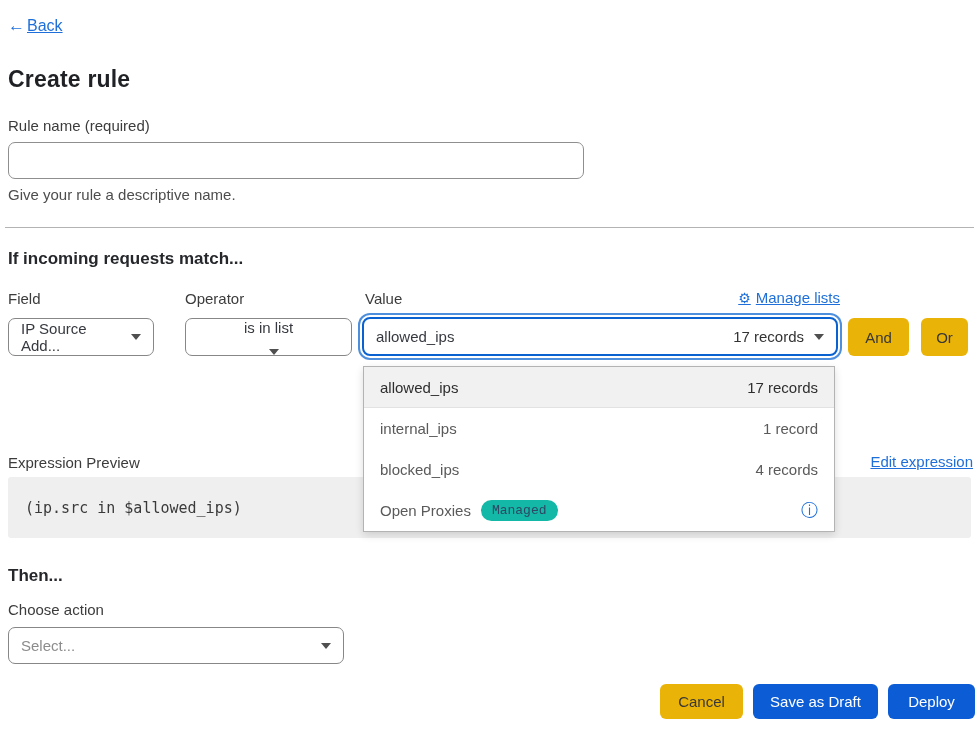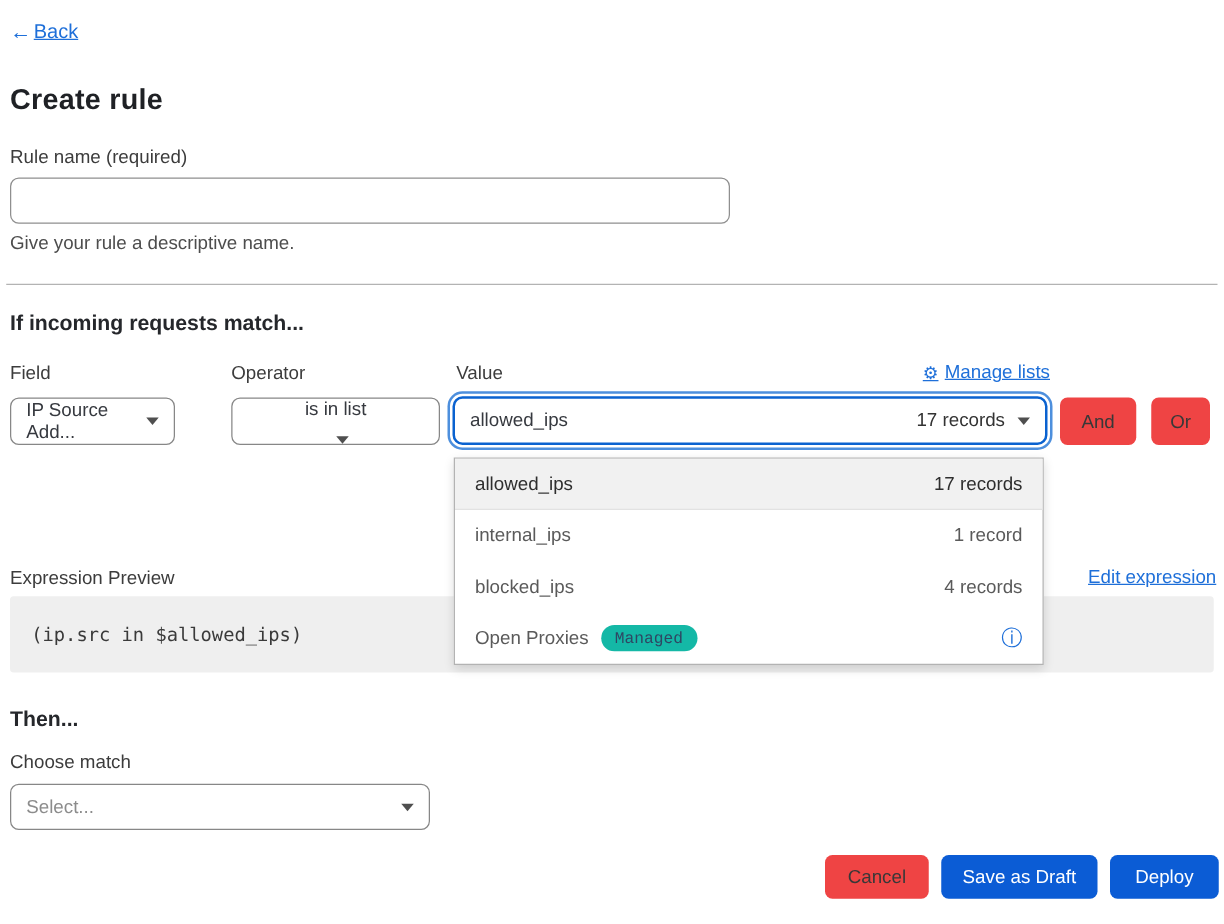--- a/index.html
+++ b/index.html
@@ -61,21 +61,21 @@
     border-top: 6px solid #4f4f4f; margin-left: 10px; flex: 0 0 auto;
   }
   .value-select {
     border: 2px solid #0a62d0;
     border-radius: 8px;
     box-shadow: 0 0 0 2px #ffffff, 0 0 0 4px #4d8fdd;
   }
   .value-select .records { color: #333; margin-left: auto; }
 
   .gray-btn {
-    background: #ef4444; border: none; border-radius: 6px;
+    background: #eab308; border: none; border-radius: 6px;
     font-size: 15px; color: #383838; cursor: pointer;
     display: flex; align-items: center; justify-content: center;
     font-family: "Liberation Sans", sans-serif;
     text-align: right;
   }
   .blue-btn {
     background: #0b5cd5; border: none; border-radius: 6px;
     font-size: 15px; color: #ffffff; cursor: pointer;
     display: flex; align-items: center; justify-content: center;
     font-family: "Liberation Sans", sans-serif;
@@ -146,21 +146,21 @@
 
 <div class="abs field-label" style="left:8px; top:290px;">Field</div>
 <div class="abs field-label" style="left:185px; top:290px;">Operator</div>
 <div class="abs field-label" style="left:365px; top:290px;">Value</div>
 
 <a class="abs link" style="top:289px; right:139px;">
   <span class="gear">⚙</span>
   <span>Manage lists</span>
 </a>
 
-<div class="abs select-box" style="left:8px; top:318px; width:132px;">
+<div class="abs select-box" style="left:8px; top:318px; width:146px;">
   <span>IP Source Add...</span>
   <span class="caret"></span>
 </div>
 
 <div class="abs select-box" style="left:185px; top:318px; width:167px;flex-direction:column;">
   <span>is in list</span>
   <span class="caret"></span>
 </div>
 
 <div class="abs select-box value-select" style="left:362px; top:317px; width:476px; height:39px;">
@@ -196,21 +196,21 @@
 
 <div class="abs field-label" style="left:8px; top:454px;">Expression Preview</div>
 <a class="abs link" style="top:453px; right:6px;">
   <span>Edit expression</span>
 </a>
 <div class="abs expr-box">
   <span class="expr-code">(ip.src in $allowed_ips)</span>
 </div>
 
 <div class="abs section-heading" style="left:8px; top:566px;">Then...</div>
-<div class="abs field-label" style="left:8px; top:601px;">Choose match</div>
+<div class="abs field-label" style="left:8px; top:601px;">Choose action</div>
 <div class="abs select-box" style="left:8px; top:627px; width:336px; height:37px;">
   <span class="placeholder-text">Select...</span>
   <span class="caret"></span>
 </div>
 
 <button class="abs gray-btn" style="left:660px; top:684px; width:83px; height:35px;">Cancel</button>
 <button class="abs blue-btn" style="left:753px; top:684px; width:125px; height:35px;">Save as Draft</button>
 <button class="abs blue-btn" style="left:888px; top:684px; width:87px; height:35px;">Deploy</button>
 
 </body></html>

